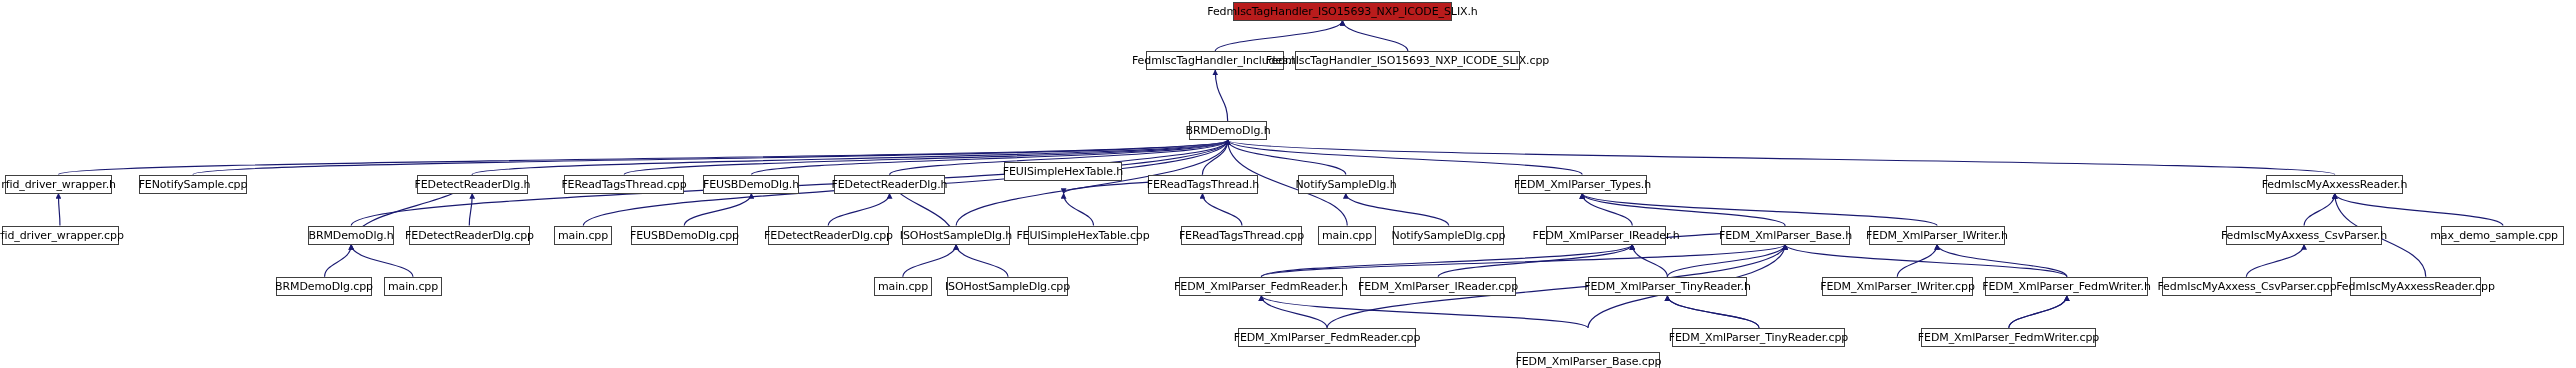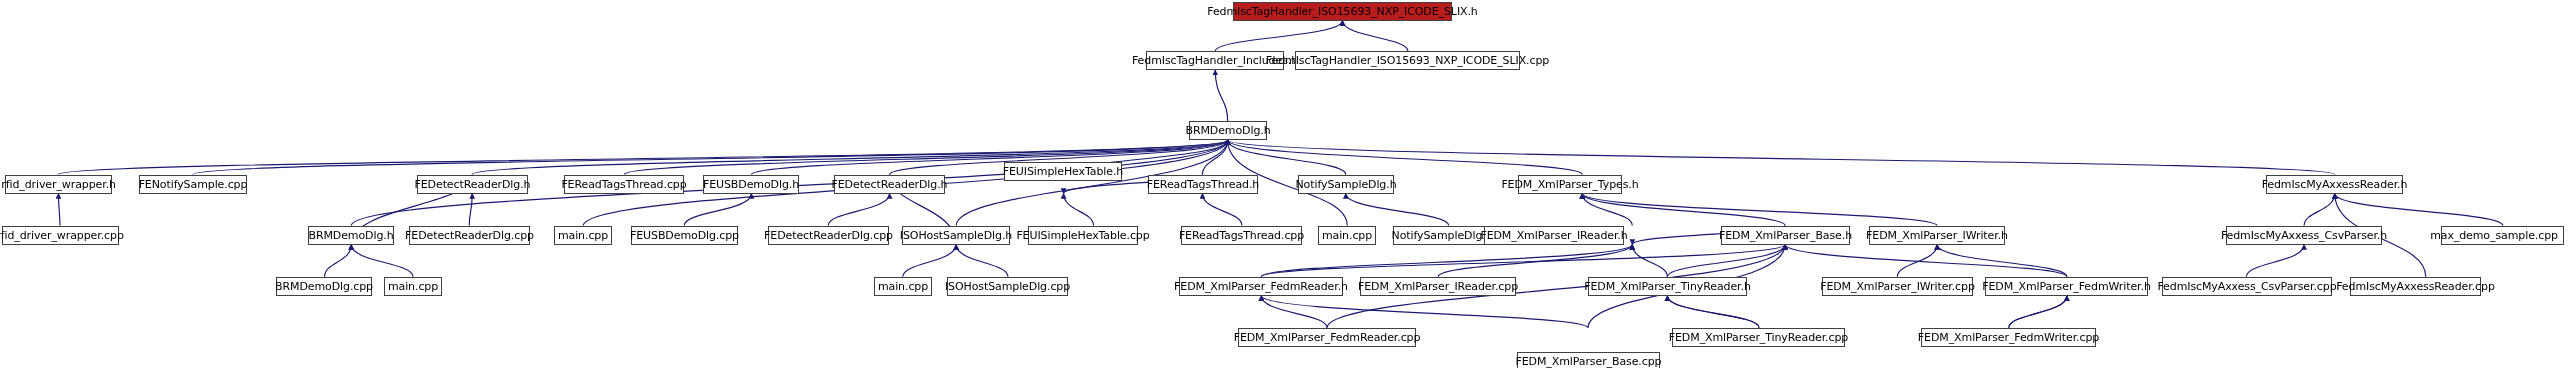--- a/index.html
+++ b/index.html
@@ -149,21 +149,21 @@
       </div>
       <div class="node" style="left: 1004px; top: 162px; width: 118px;">
         <span class="node-label">FEUISimpleHexTable.h</span>
       </div>
       <div class="node" style="left: 1148px; top: 175px; width: 110px;">
         <span class="node-label">FEReadTagsThread.h</span>
       </div>
       <div class="node" style="left: 1298px; top: 175px; width: 96px;">
         <span class="node-label">NotifySampleDlg.h</span>
       </div>
-      <div class="node" style="left: 1518px; top: 175px; width: 104px;">
+      <div class="node" style="left: 1518px; top: 175px; width: 129px;">
         <span class="node-label">FEDM_XmlParser_Types.h</span>
       </div>
       <div class="node" style="left: 2266px; top: 175px; width: 137px;">
         <span class="node-label">FedmIscMyAxxessReader.h</span>
       </div>
       <div class="node" style="left: 1.5px; top: 226px; width: 117px;">
         <span class="node-label">rfid_driver_wrapper.cpp</span>
       </div>
       <div class="node" style="left: 308px; top: 226px; width: 86px;">
         <span class="node-label">BRMDemoDlg.h</span>
@@ -188,21 +188,21 @@
       </div>
       <div class="node" style="left: 1181px; top: 226px; width: 121px;">
         <span class="node-label">FEReadTagsThread.cpp</span>
       </div>
       <div class="node" style="left: 1318px; top: 226px; width: 58px;">
         <span class="node-label">main.cpp</span>
       </div>
       <div class="node" style="left: 1393px; top: 226px; width: 111px;">
         <span class="node-label">NotifySampleDlg.cpp</span>
       </div>
-      <div class="node" style="left: 1484px; top: 226px; width: 140px;">
+      <div class="node" style="left: 1546px; top: 226px; width: 120px;">
         <span class="node-label">FEDM_XmlParser_IReader.h</span>
       </div>
       <div class="node" style="left: 1721px; top: 226px; width: 129px;">
         <span class="node-label">FEDM_XmlParser_Base.h</span>
       </div>
       <div class="node" style="left: 1869px; top: 226px; width: 136px;">
         <span class="node-label">FEDM_XmlParser_IWriter.h</span>
       </div>
       <div class="node" style="left: 2226px; top: 226px; width: 156px; align-items: center;">
         <span class="node-label">FedmIscMyAxxess_CsvParser.h</span>

